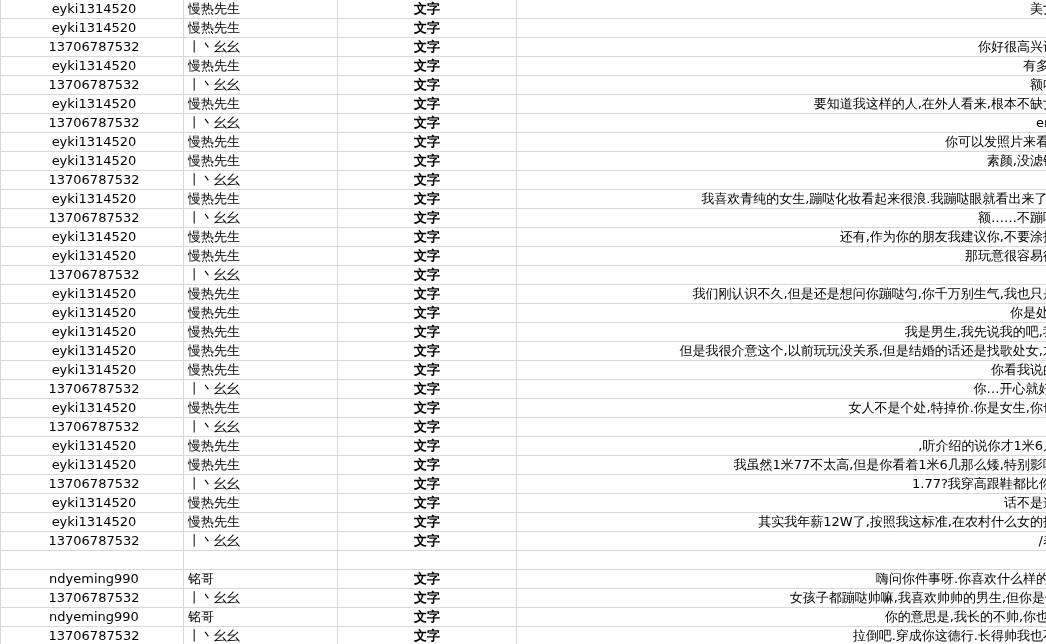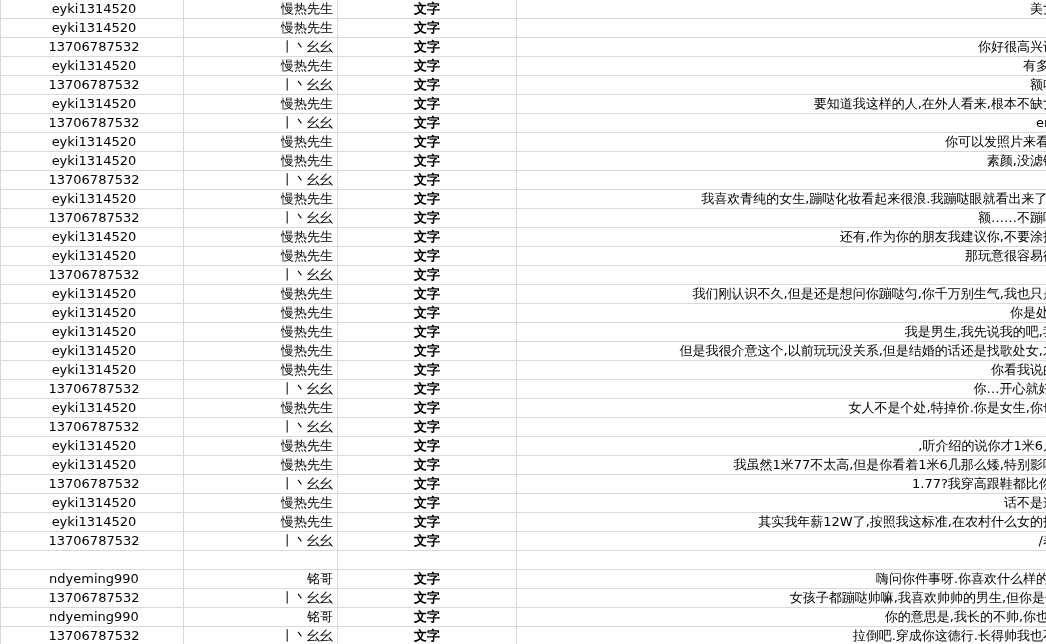--- a/index.html
+++ b/index.html
@@ -30,21 +30,21 @@
     overflow: hidden;
     vertical-align: middle;
     background: #ffffff;
   }
   .c-user {
     width: 170px;
     text-align: center;
   }
   .c-nick {
     width: 145px;
-    text-align: right;
+    text-align: left;
   }
   .c-type {
     width: 170px;
     text-align: center;
     font-weight: bold;
   }
   .c-msg {
     width: 561px;
     text-align: right;
     border-right: none;

